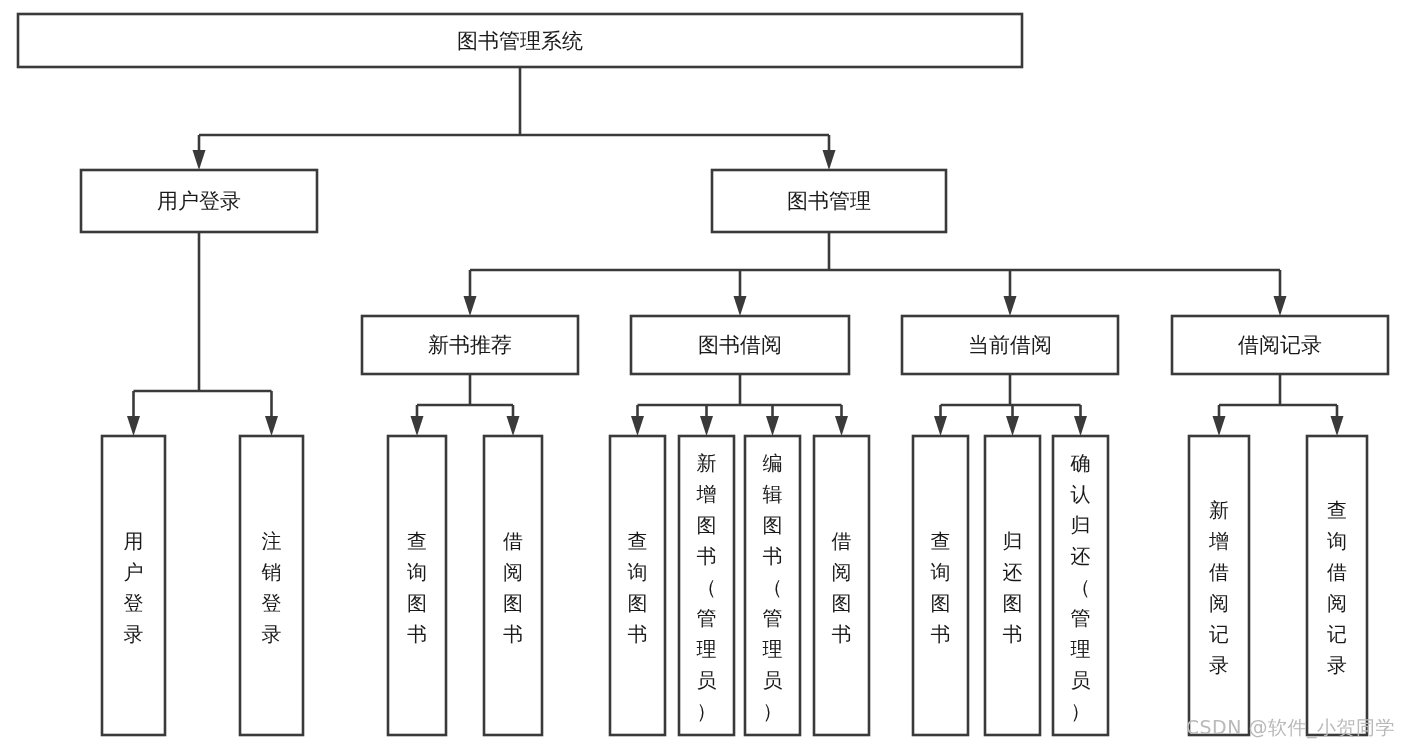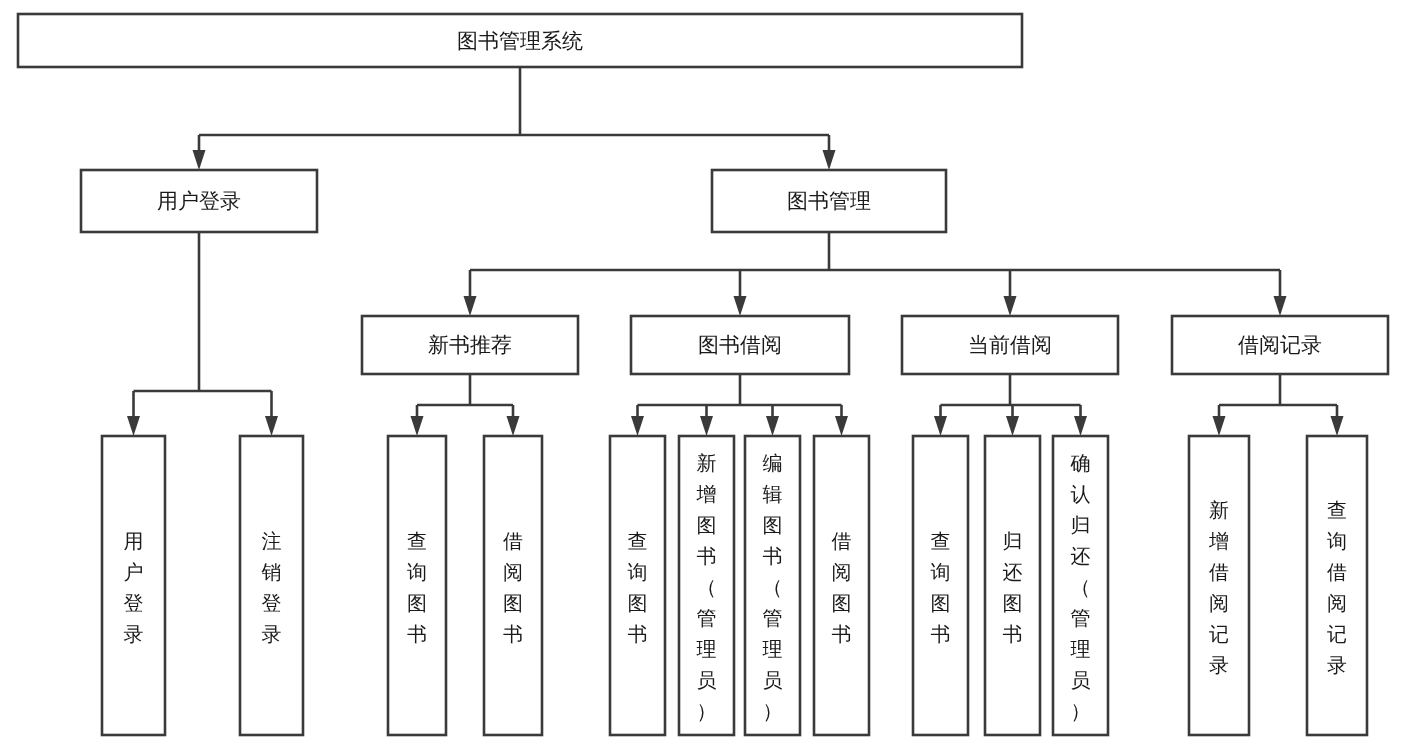--- a/index.html
+++ b/index.html
@@ -219,13 +219,14 @@
         <g>
           <rect x="1189" y="436" width="60" height="299" class="node-box"></rect>
           <text x="1219" y="516.68" class="node-label-v"><tspan x="1219" dy="0">新</tspan><tspan x="1219" dy="31">增</tspan><tspan x="1219" dy="31">借</tspan><tspan x="1219" dy="31">阅</tspan><tspan x="1219" dy="31">记</tspan><tspan x="1219" dy="31">录</tspan></text>
         </g>
         <g>
           <rect x="1307" y="436" width="60" height="299" class="node-box"></rect>
           <text x="1337" y="516.68" class="node-label-v"><tspan x="1337" dy="0">查</tspan><tspan x="1337" dy="31">询</tspan><tspan x="1337" dy="31">借</tspan><tspan x="1337" dy="31">阅</tspan><tspan x="1337" dy="31">记</tspan><tspan x="1337" dy="31">录</tspan></text>
         </g>
       </g>
   </svg>
+  <div class="watermark">CSDN @软件_小贺同学</div>
 </div>
 
 </body></html>

